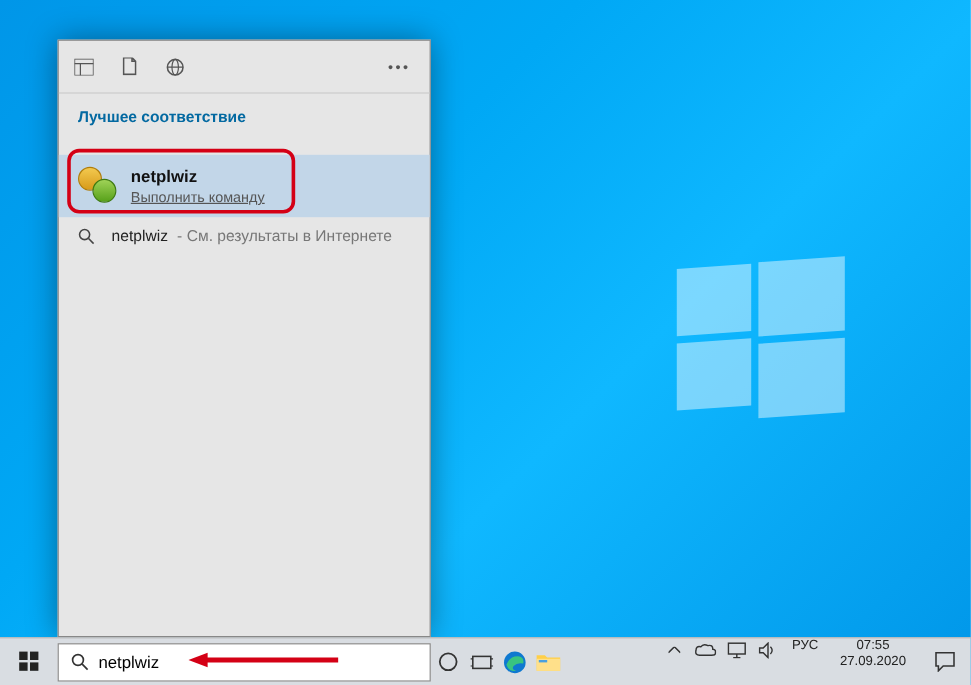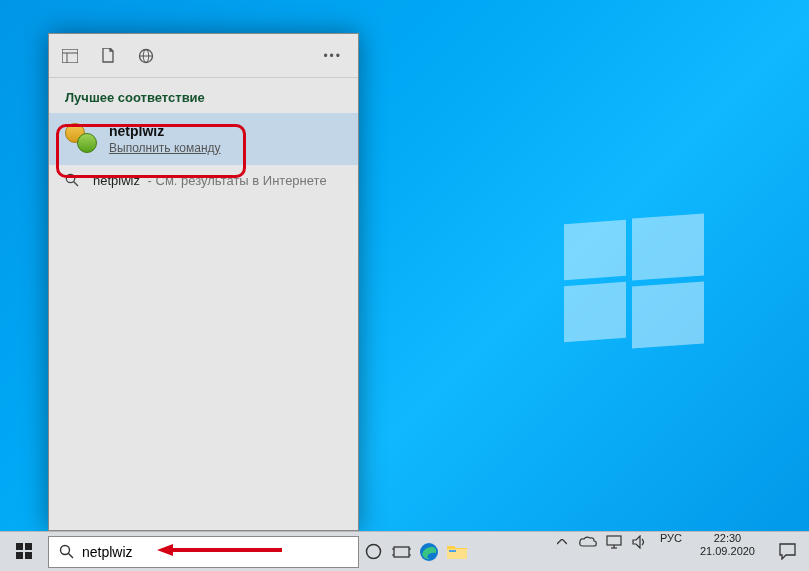--- a/index.html
+++ b/index.html
@@ -14,32 +14,32 @@
 .wl4 { left: 68px; top: 68px; width: 72px; height: 62px; transform: skewY(-4deg); }
 
 
 .panel { position: absolute; left: 48px; top: 33px; width: 311px; height: 498px; background: #e6e6e6; box-shadow: 0 0 25px rgba(0,0,0,0.4); border: 1px solid #888; }
 
 .filter-bar { height: 44px; display: flex; align-items: center; padding: 0 12px; gap: 20px; border-bottom: 1px solid #ccc; }
 .filter-icon { width: 18px; height: 18px; display: flex; align-items: center; justify-content: center; color: #555; }
 .spacer { flex: 1; }
 .more-dots { letter-spacing: 2px; color: #555; font-size: 12px; padding-right: 4px; }
 
-.section-label { font-weight: 600; font-size: 13px; color: #14532d; padding: 12px 16px 8px; }
+.section-label { font-weight: 600; font-size: 13px; color: #0369a1; padding: 12px 16px 24px; }
 
 .result-best { background: #c2d6e8; padding: 10px 16px; display: flex; align-items: center; gap: 12px; }
 .highlight-box { position: absolute; left: 56px; top: 124px; width: 190px; height: 54px; border: 3px solid #d40015; border-radius: 10px; pointer-events: none; }
 .result-icon { width: 32px; height: 32px; position: relative; }
 .result-icon .p1 { position: absolute; width: 20px; height: 20px; border-radius: 50%; background: linear-gradient(#f3c94f,#d89b1a); left: 0; top: 0; border: 1px solid #b07d0a; }
 .result-icon .p2 { position: absolute; width: 20px; height: 20px; border-radius: 50%; background: linear-gradient(#9fd257,#57a11a); left: 12px; top: 10px; border: 1px solid #3e7a10; }
 .result-text { flex: 1; }
 .result-title { font-weight: 600; font-size: 14px; color: #111; }
 .result-sub { font-size: 12px; color: #555; margin-top: 2px; text-decoration: underline; }
 
-.web-result { padding: 8px 16px; display: flex; align-items: flex-start; gap: 14px; font-size: 13px; color: #333; }
+.web-result { padding: 8px 16px; display: flex; align-items: flex-end; gap: 14px; font-size: 13px; color: #333; }
 .web-result .mag { width: 14px; height: 14px; }
 .web-result .wq { font-weight: 400; color: #222; }
 .web-result .wd { color: #777; margin-left: 4px; }
 
 
 .taskbar { position: absolute; left: 0; bottom: 0; width: 100%; height: 40px; background: #d9dde2; display: flex; align-items: center; border-top: 1px solid #b8b8b8; }
 .start-btn { width: 48px; height: 40px; display: flex; align-items: center; justify-content: center; }
 .start-logo { width: 17px; height: 17px; position: relative; }
 .sl { position: absolute; background: #222; width: 7px; height: 7px; }
 .sl1 { left: 0; top: 0; } .sl2 { left: 9px; top: 0; } .sl3 { left: 0; top: 9px; } .sl4 { left: 9px; top: 9px; }
@@ -192,22 +192,22 @@
         </svg>
     </div>
     <div class="tray-i">
       <svg width="16" height="14" viewBox="0 0 16 14">
           <path d="M1 5 h3 l4 -4 v12 l-4 -4 h-3 z" fill="none" stroke="#333" stroke-width="1.2"></path>
           <path d="M10 4 Q13 7 10 10" fill="none" stroke="#333" stroke-width="1.2"></path>
         </svg>
     </div>
     <div class="lang">РУС</div>
     <div class="clock">
-      <div>22:30</div>
-      <div>21.09.2020</div>
+      <div>07:55</div>
+      <div>27.09.2020</div>
     </div>
     <div class="notif">
       <svg width="17" height="17" viewBox="0 0 17 17">
           <path d="M1 1 h15 v11 h-9 l-4 4 v-4 h-2 z" fill="none" stroke="#333" stroke-width="1.3"></path>
         </svg>
     </div>
   </div>
 </div>
 
 <svg class="arrow-annot" width="125" height="14" viewBox="0 0 125 14">

